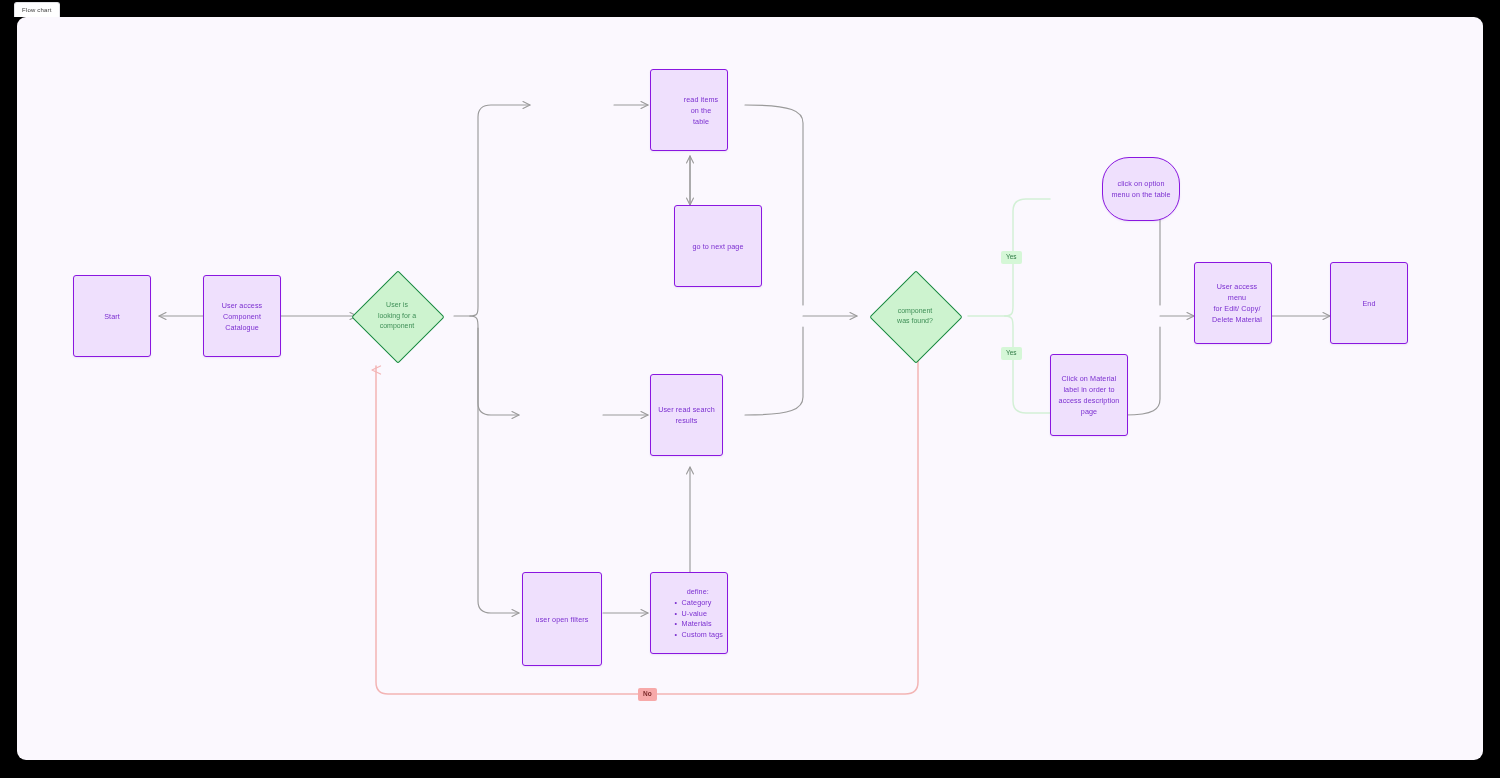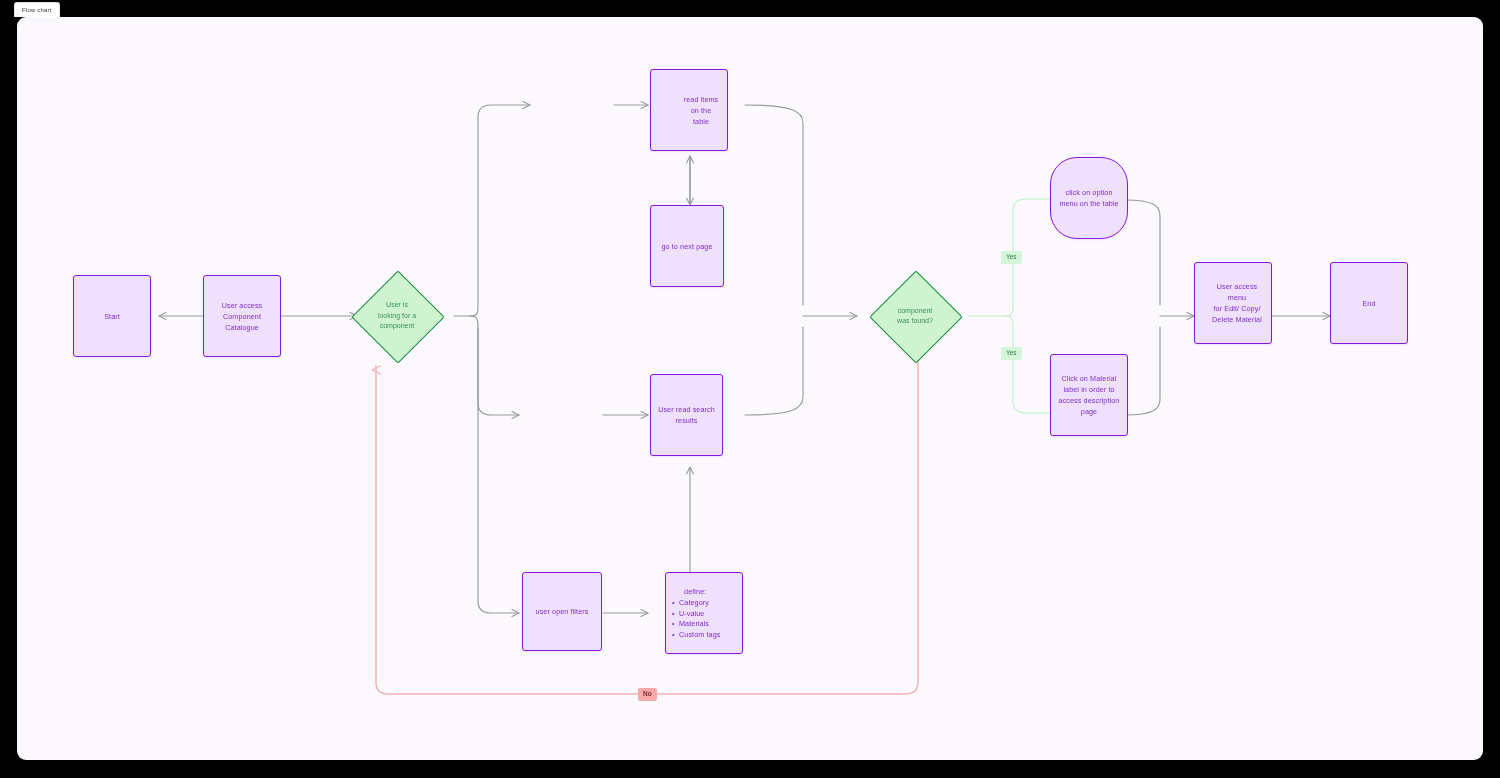--- a/index.html
+++ b/index.html
@@ -127,22 +127,21 @@
     color: #2f7b45;
   }
   .edge-label.no {
     background: #f7a9a9;
     color: #7d2b2b;
     font-weight: bold;
   }
   
   .node.listnode {
     align-items: center;
-    justify-content: flex-start;
-    margin-left: 15px;
+    justify-content: flex-end;
   }
   .listwrap {
     text-align: left;
     display: inline-block;
   }
   .listwrap .lhead { text-align: center; display:block; margin-bottom:1px; }
   .listwrap ul {
     margin: 0;
     padding: 0 0 0 9px;
     list-style: none;
@@ -246,31 +245,31 @@
 looking for a
 component</span>
       </div>
 
 
       <div class="node proc" style="left:633px; top:52px; width:78px; height:82px;padding-left:28px;">
         <span class="label">read items on the
 table</span>
       </div>
 
-      <div class="node proc" style="left:633px; top:188px; width:74px; height:82px;">
+      <div class="node proc" style="left:657px; top:188px; width:88px; height:82px;">
         <span class="label">go to next page</span>
       </div>
 
 
       <div class="node proc" style="left:633px; top:357px; width:73px; height:82px;">
         <span class="label">User read search
 results</span>
       </div>
 
-      <div class="node proc" style="left:505px; top:555px; width:80px; height:79px;">
+      <div class="node proc" style="left:505px; top:555px; width:80px; height:94px;">
         <span class="label">user open filters</span>
       </div>
 
       <div class="node proc listnode" style="left:633px; top:555px; width:78px; height:82px;">
         <span class="listwrap">
           <span class="lhead">define:</span>
           <ul>
             <li>Category</li>
             <li>U-value</li>
             <li>Materials</li>
@@ -278,21 +277,21 @@
           </ul>
         </span>
       </div>
 
       <div class="decision" style="left:843px; top:263px; width:110px; height:72px;">
         <span class="dshape"></span>
         <span class="dlabel">component
 was found?</span>
       </div>
 
-      <div class="node proc" style="left:1033px; top:140px; width:78px; height:82px;border-radius:27px;">
+      <div class="node proc" style="left:1085px; top:140px; width:78px; height:64px;border-radius:27px;">
         <span class="label">click on option
 menu on the table</span>
       </div>
 
       <div class="node proc" style="left:1033px; top:337px; width:78px; height:82px;">
         <span class="label">Click on Material
 label in order to
 access description
 page</span>
       </div>

